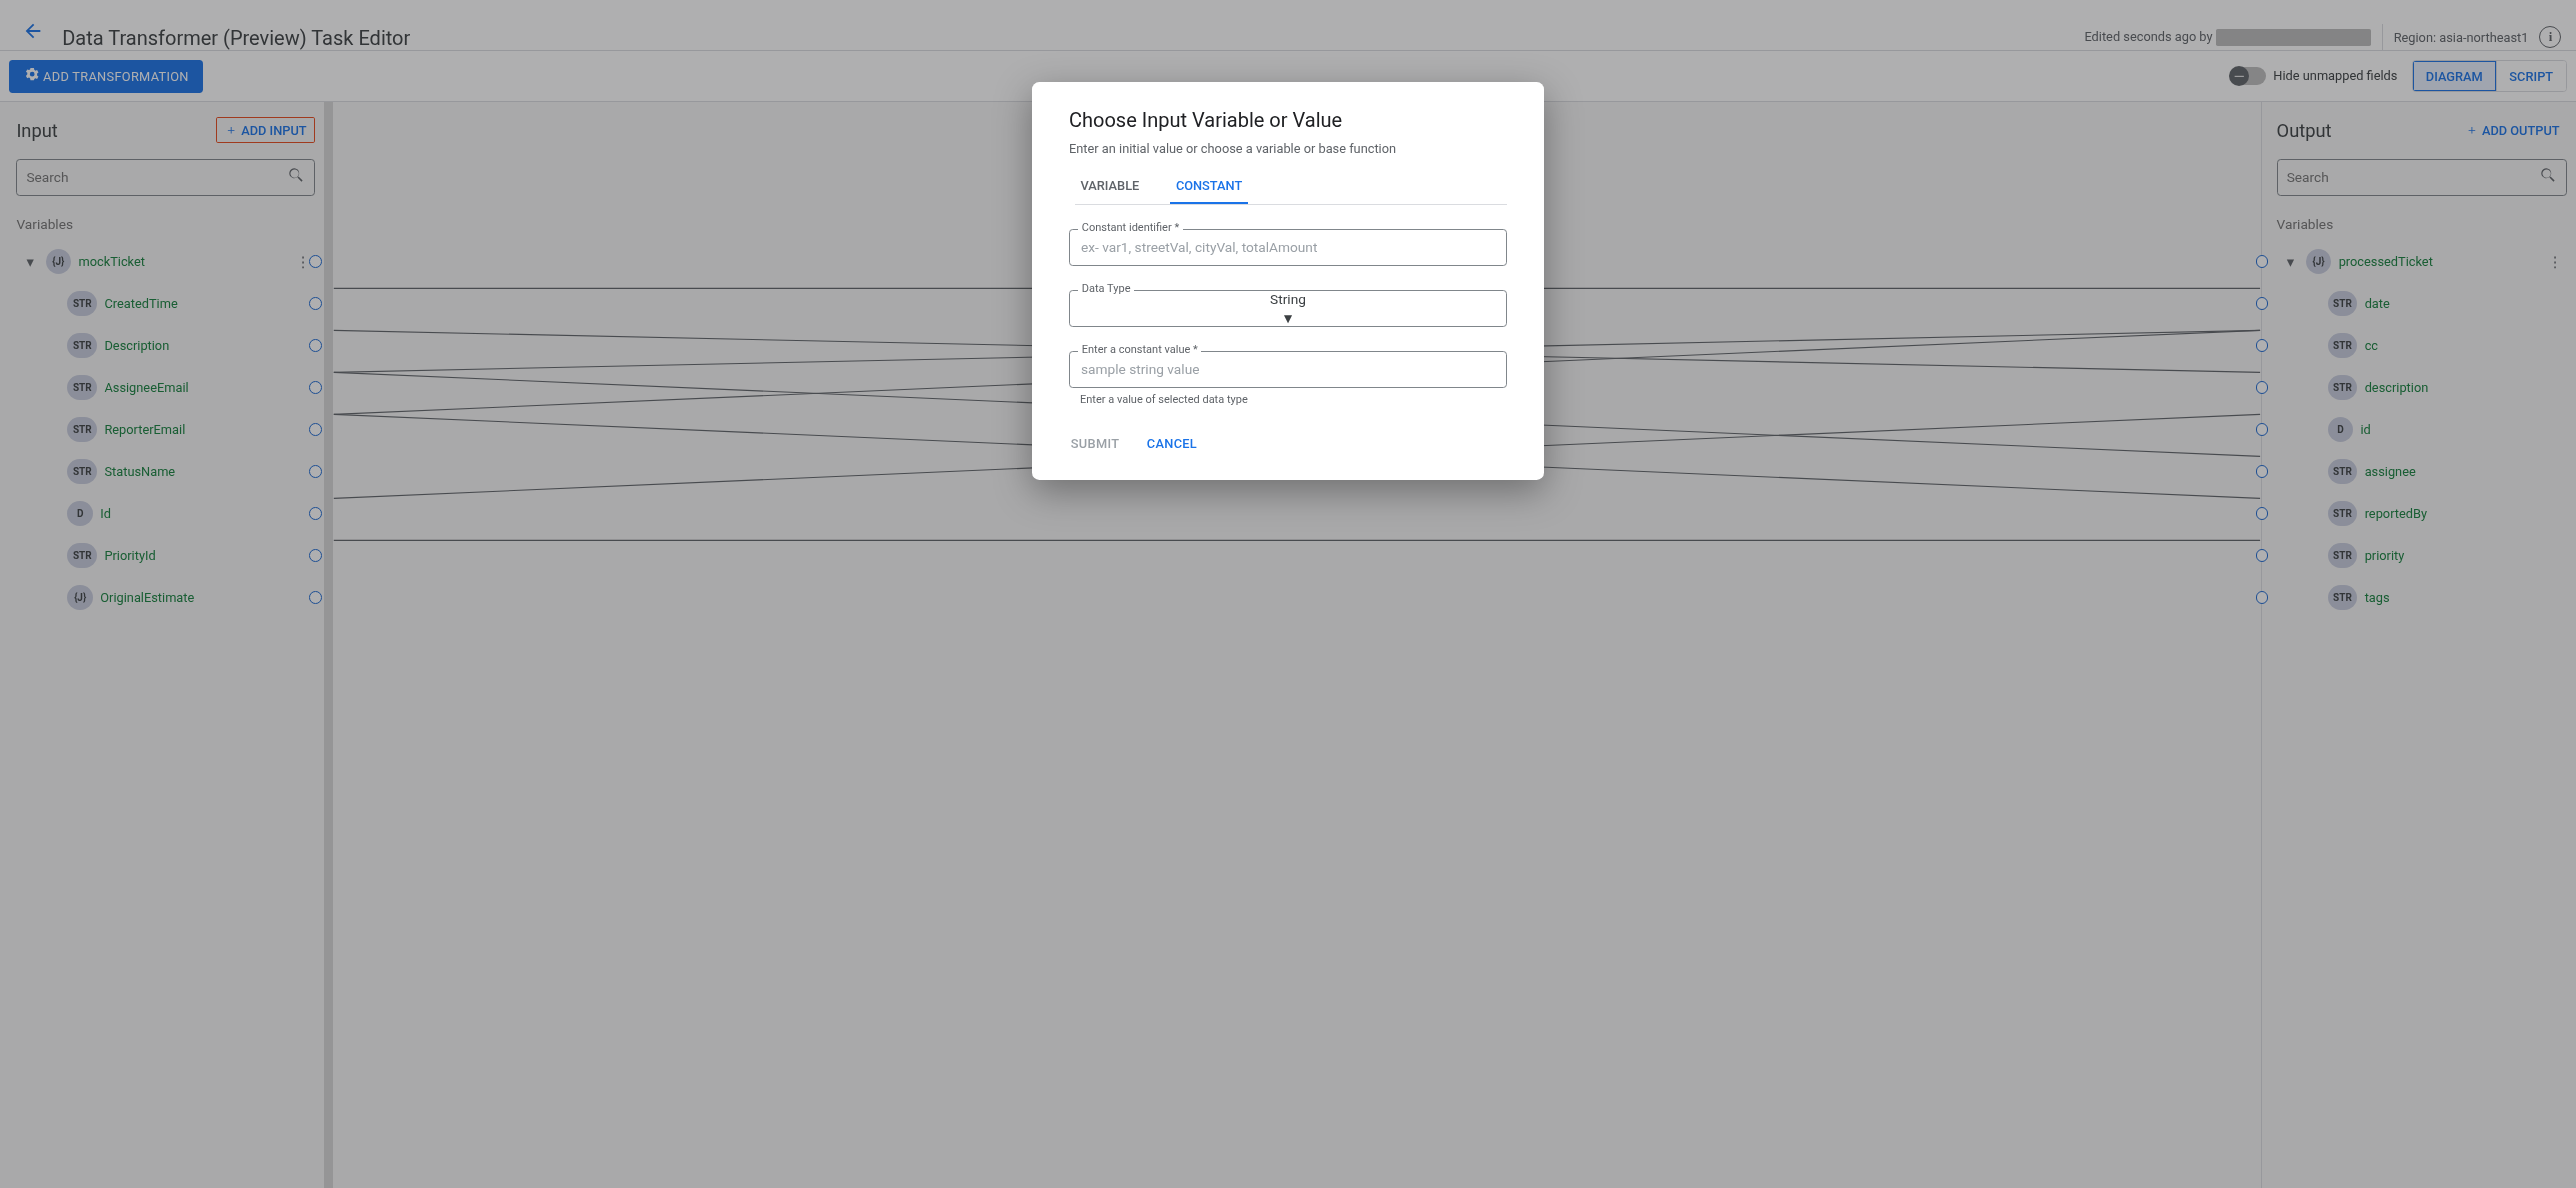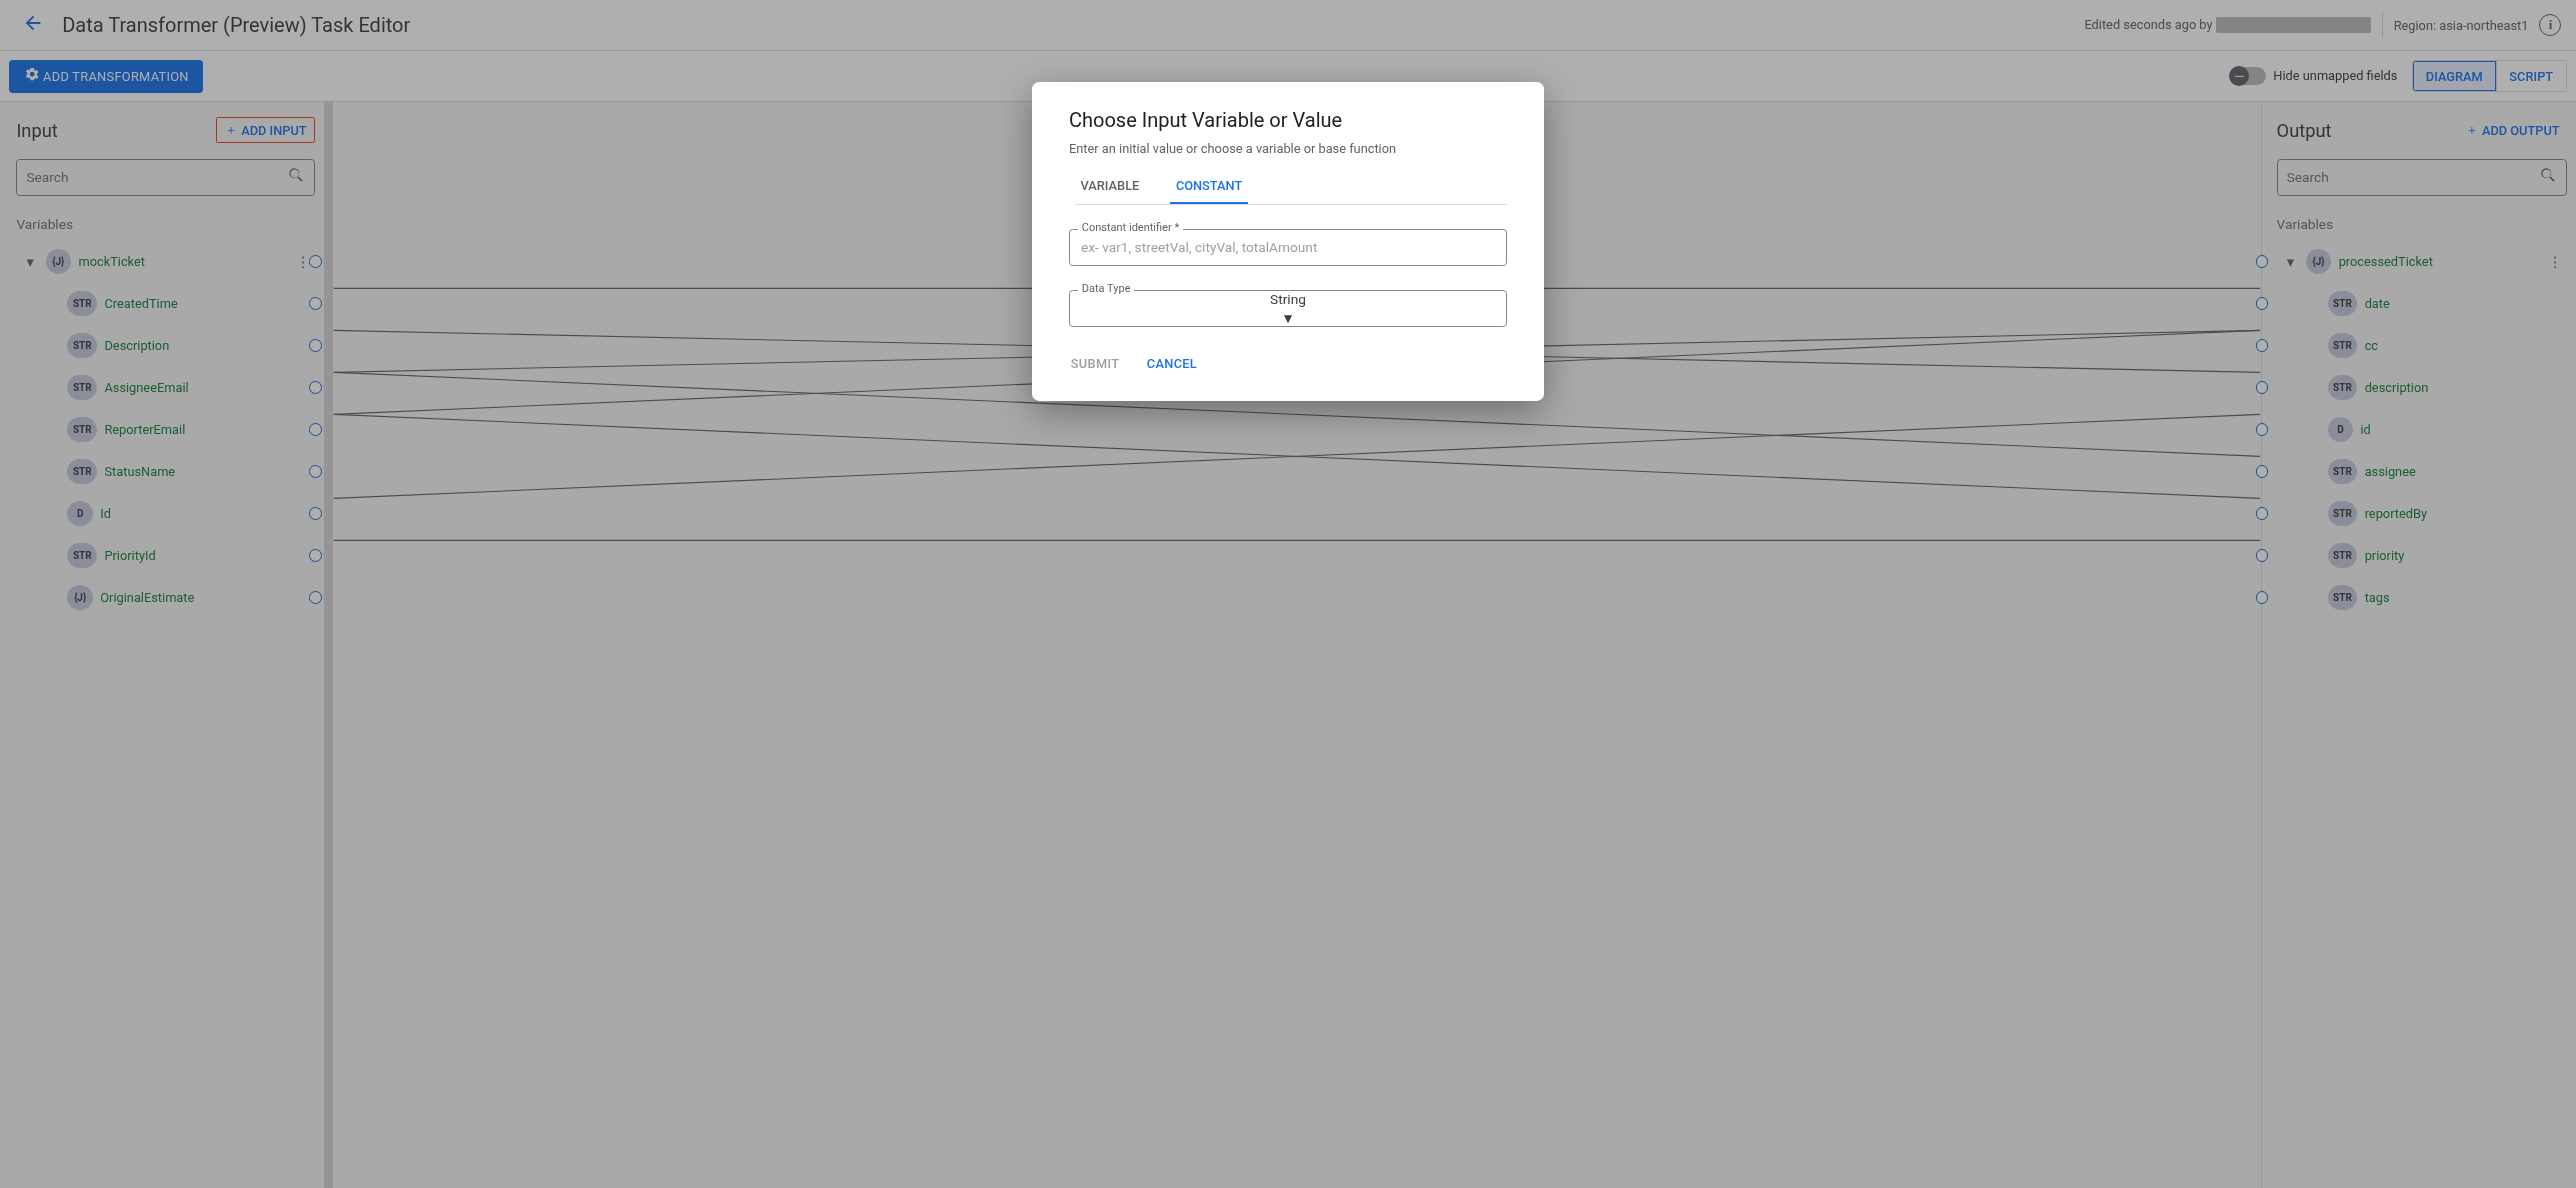--- a/index.html
+++ b/index.html
@@ -7,21 +7,21 @@
   body {
     background: #f6f6f6;
     color: #202124;
     position: relative;
     overflow: hidden;
   }
 
   
   .header {
     display: flex;
-    align-items: center;
+    align-items: flex-end;
     height: 51px;
     padding: 0 14.6px;
     border-bottom: 0.9px solid #dadce0;
     background: #fff;
   }
   .header .back { color: #1a73e8; cursor: pointer; padding: 3.7px 7.3px; }
   .header .title { font-size: 20px; margin-left: 11px; color: #3c4043; }
   .header .spacer { flex: 1; }
   .header .meta { color: #5f6368; font-size: 12.8px; display: flex; align-items: center; gap: 11px; }
   .header .redacted { display:inline-block; width:155px; height:16.4px; background:#bcbcbc; border-radius:1.8px; vertical-align:middle; }
@@ -350,19 +350,24 @@
   </div>
 
   <div class="field">
     <label>Data Type</label>
     <div class="select">
       <span>String</span>
       <span>▼</span>
     </div>
   </div>
 
+  <div class="field">
+    <label>Enter a constant value *</label>
+    <input placeholder="sample string value" style="">
+    <div class="helper">Enter a value of selected data type</div>
+  </div>
 
   <div class="modal-actions">
     <button class="flat-btn disabled">SUBMIT</button>
     <button class="flat-btn primary">CANCEL</button>
   </div>
 </div>
 
 
 </body></html>

